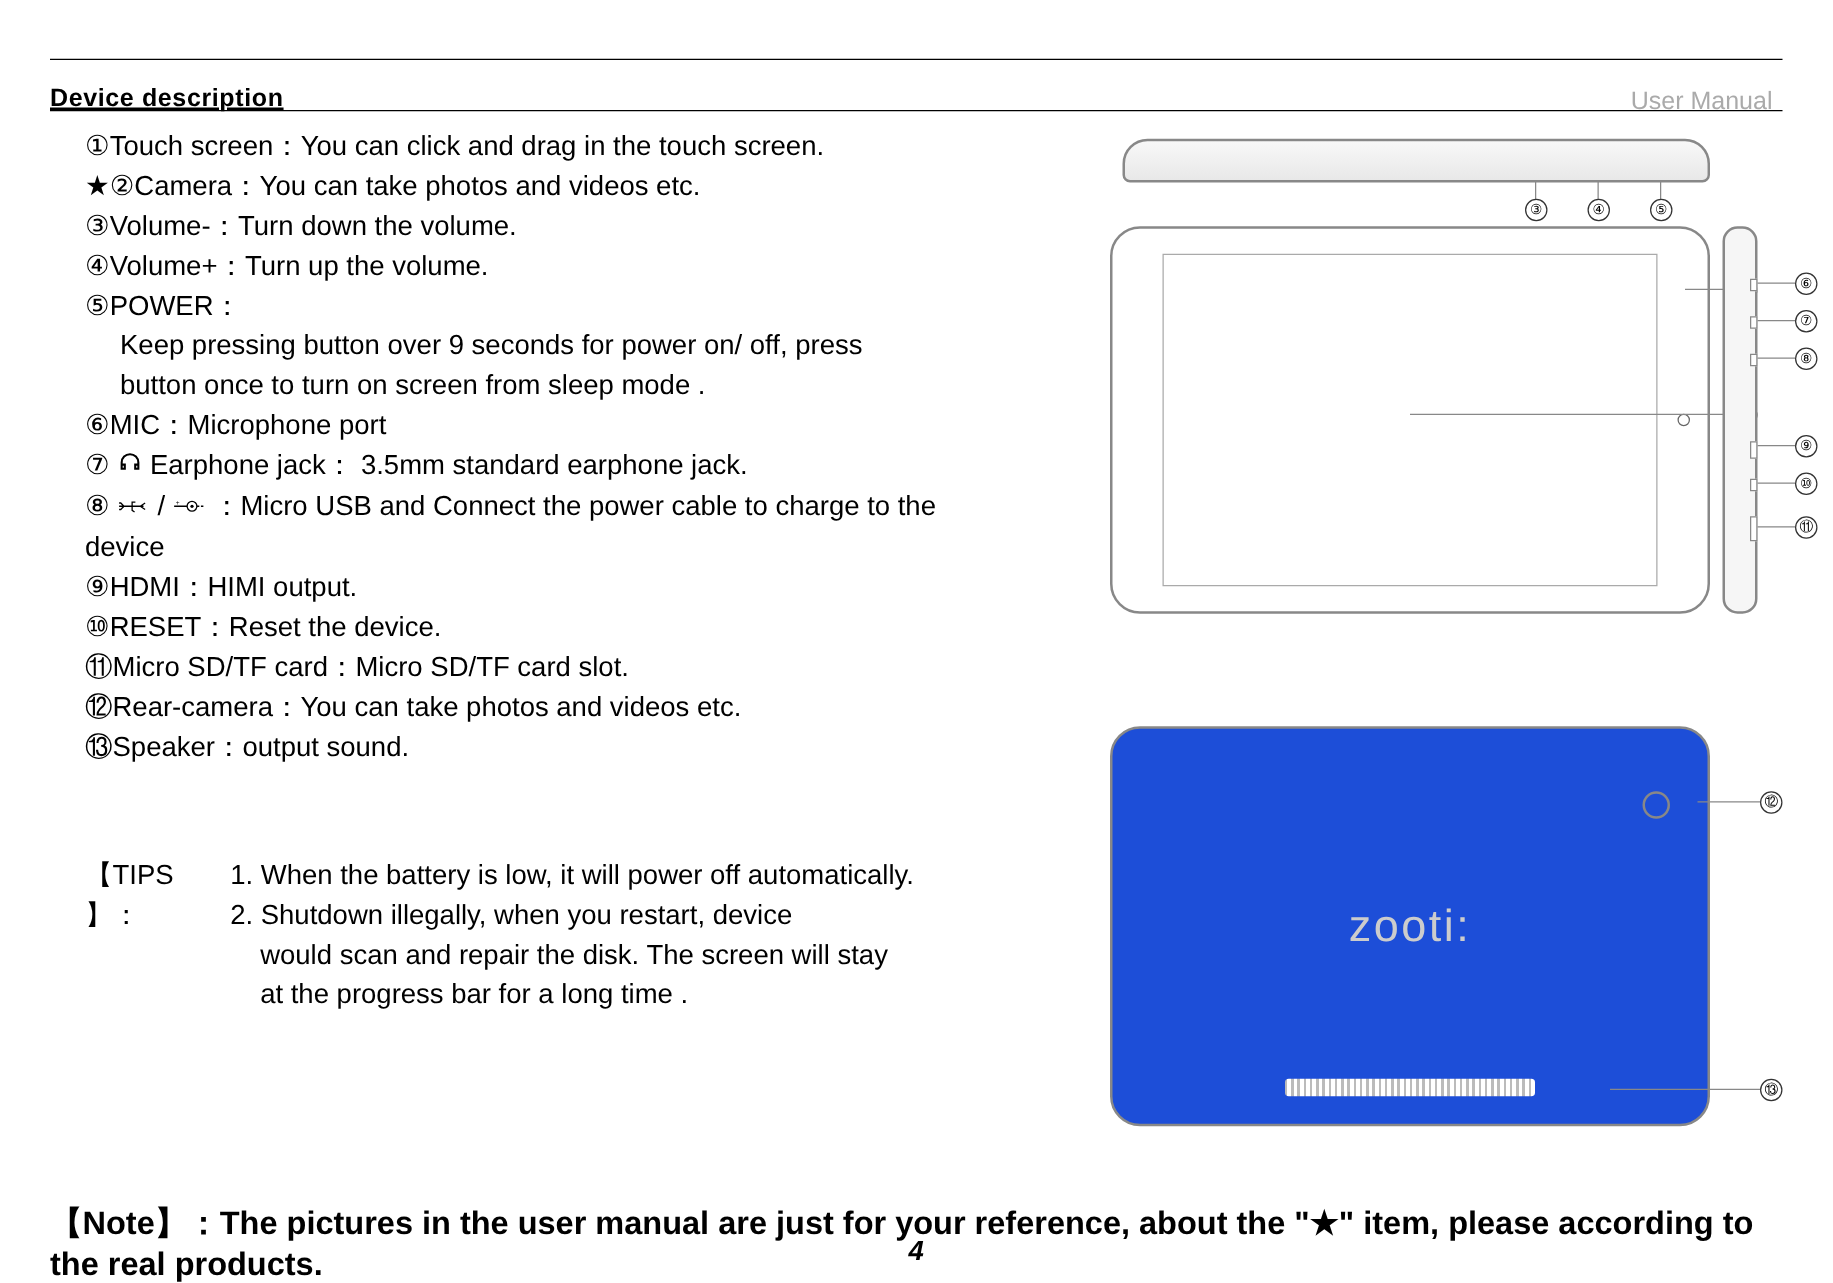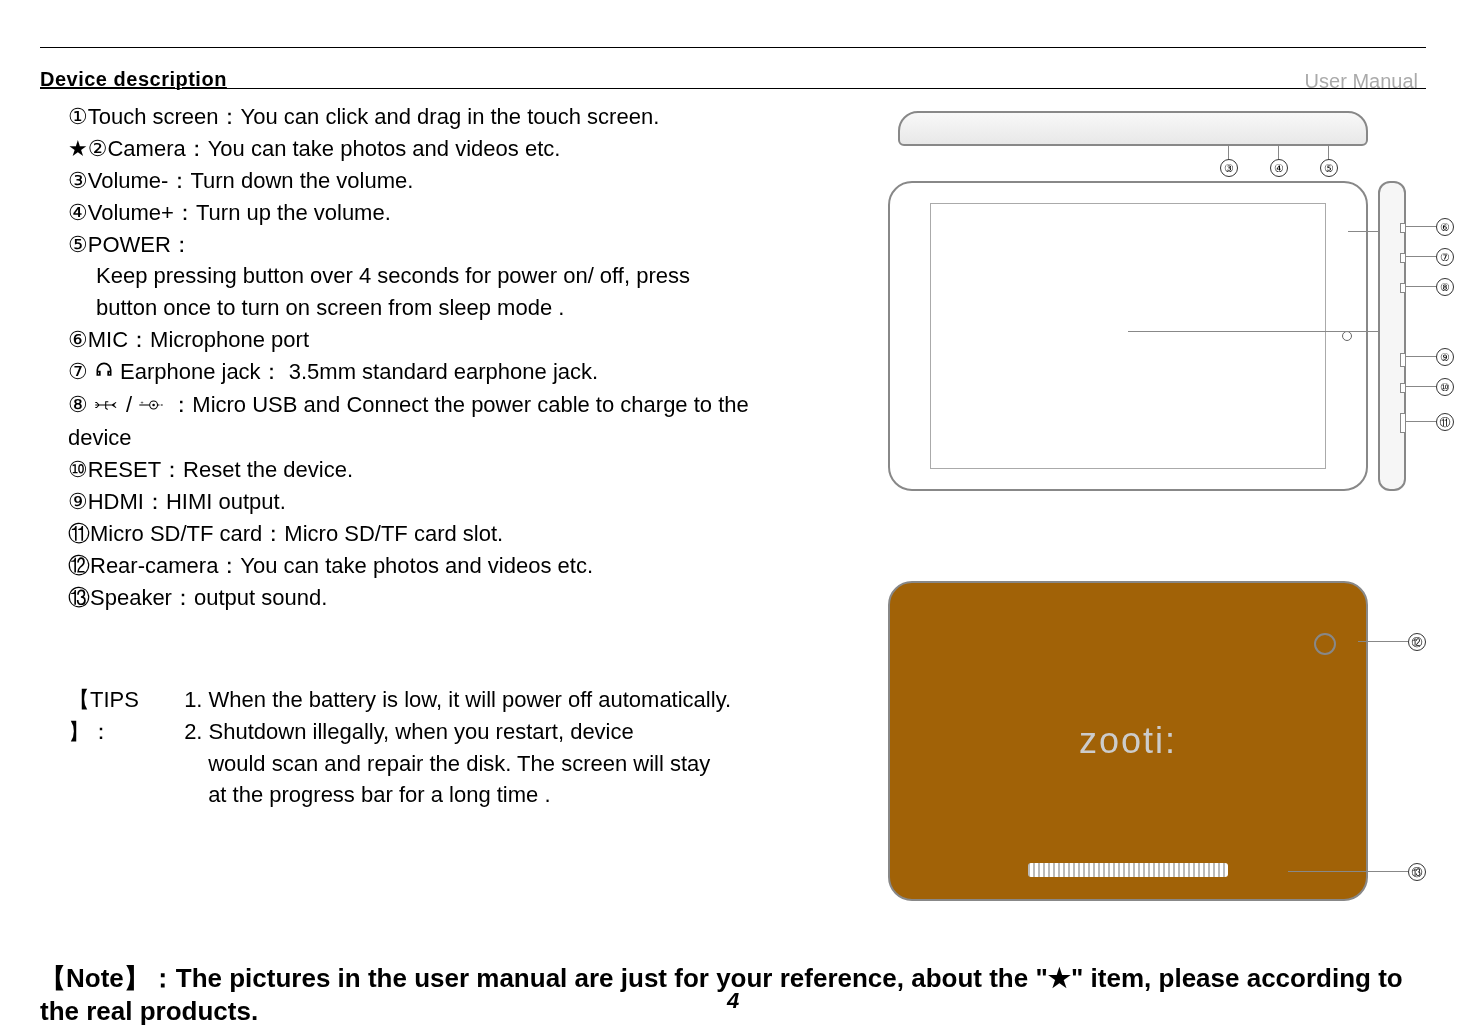--- a/index.html
+++ b/index.html
@@ -144,21 +144,21 @@
     position:absolute;
     width:18px;height:18px;border:1.5px solid #333;border-radius:50%;
     font-size:11px;text-align:center;line-height:16px;background:#fff;
   }
   .dev-back {
     position:absolute;
     top:480px; left:20px;
     width:480px; height:320px;
     border:2.5px solid #888;
     border-radius:24px;
-    background:#a16207;
+    background:#1d4ed8;
   }
   .back-cam {
     position:absolute; right:30px; top:50px;
     width:22px;height:22px;border:2px solid #888;border-radius:50%;
   }
   .brand {
     position:absolute; left:0;right:0; top:50%;
     transform:translateY(-50%);
     text-align:center;
     font-size:36px;
@@ -183,21 +183,21 @@
 <h2 class="section-title">Device description</h2>
 
 <div class="content-row">
 
   <div class="text-col">
     <p>①Touch screen：You can click and drag in the touch screen.</p>
     <p>★②Camera：You can take photos and videos etc.</p>
     <p>③Volume-：Turn down the volume.</p>
     <p>④Volume+：Turn up the volume.</p>
     <p>⑤POWER：</p>
-    <p class="indent">Keep pressing button over 4 seconds for power on/ off, press</p>
+    <p class="indent">Keep pressing button over 9 seconds for power on/ off, press</p>
     <p class="indent">button once to turn on screen from sleep mode .</p>
     <p>⑥MIC：Microphone port</p>
     <p>
       <span>⑦ </span>
       <span class="icon-inline">
         <svg width="20" height="20" viewBox="0 0 24 24">
             <path fill="none" stroke="#000" stroke-width="2" d="M4 14v-2a8 8 0 0 1 16 0v2M4 14v4h3v-4H4zm16 0v4h-3v-4h3z"></path>
           </svg>
       </span>
       <span> Earphone jack：  3.5mm standard earphone jack.</span>
@@ -215,22 +215,22 @@
             <circle cx="24" cy="10" r="6" fill="none" stroke="#000" stroke-width="1.6"></circle>
             <circle cx="24" cy="10" r="2" fill="#000"></circle>
             <line x1="2" y1="10" x2="18" y2="10" stroke="#000" stroke-width="1.6"></line>
             <line x1="30" y1="10" x2="38" y2="10" stroke="#000" stroke-width="1.6" stroke-dasharray="3 2"></line>
             <text x="4" y="8" font-size="8">+</text>
           </svg>
       </span>
       <span> ：Micro USB and Connect the power cable to charge to the</span>
     </p>
     <p>device</p>
+    <p>⑨HDMI：HIMI output.</p>
     <p>⑩RESET：Reset the device.</p>
-    <p>⑨HDMI：HIMI output.</p>
     <p>⑪Micro SD/TF card：Micro SD/TF card slot.</p>
     <p>⑫Rear-camera：You can take photos and videos etc.</p>
     <p>⑬Speaker：output sound.</p>
 
     <div class="tips-block">
       <span class="tips-label">【TIPS 】：</span>
       <div class="tips-body">
         <div>1. When the battery is low, it will power off automatically.</div>
         <div>2. Shutdown illegally, when you restart, device</div>
         <div class="sub">would scan and repair the disk. The screen will stay</div>

